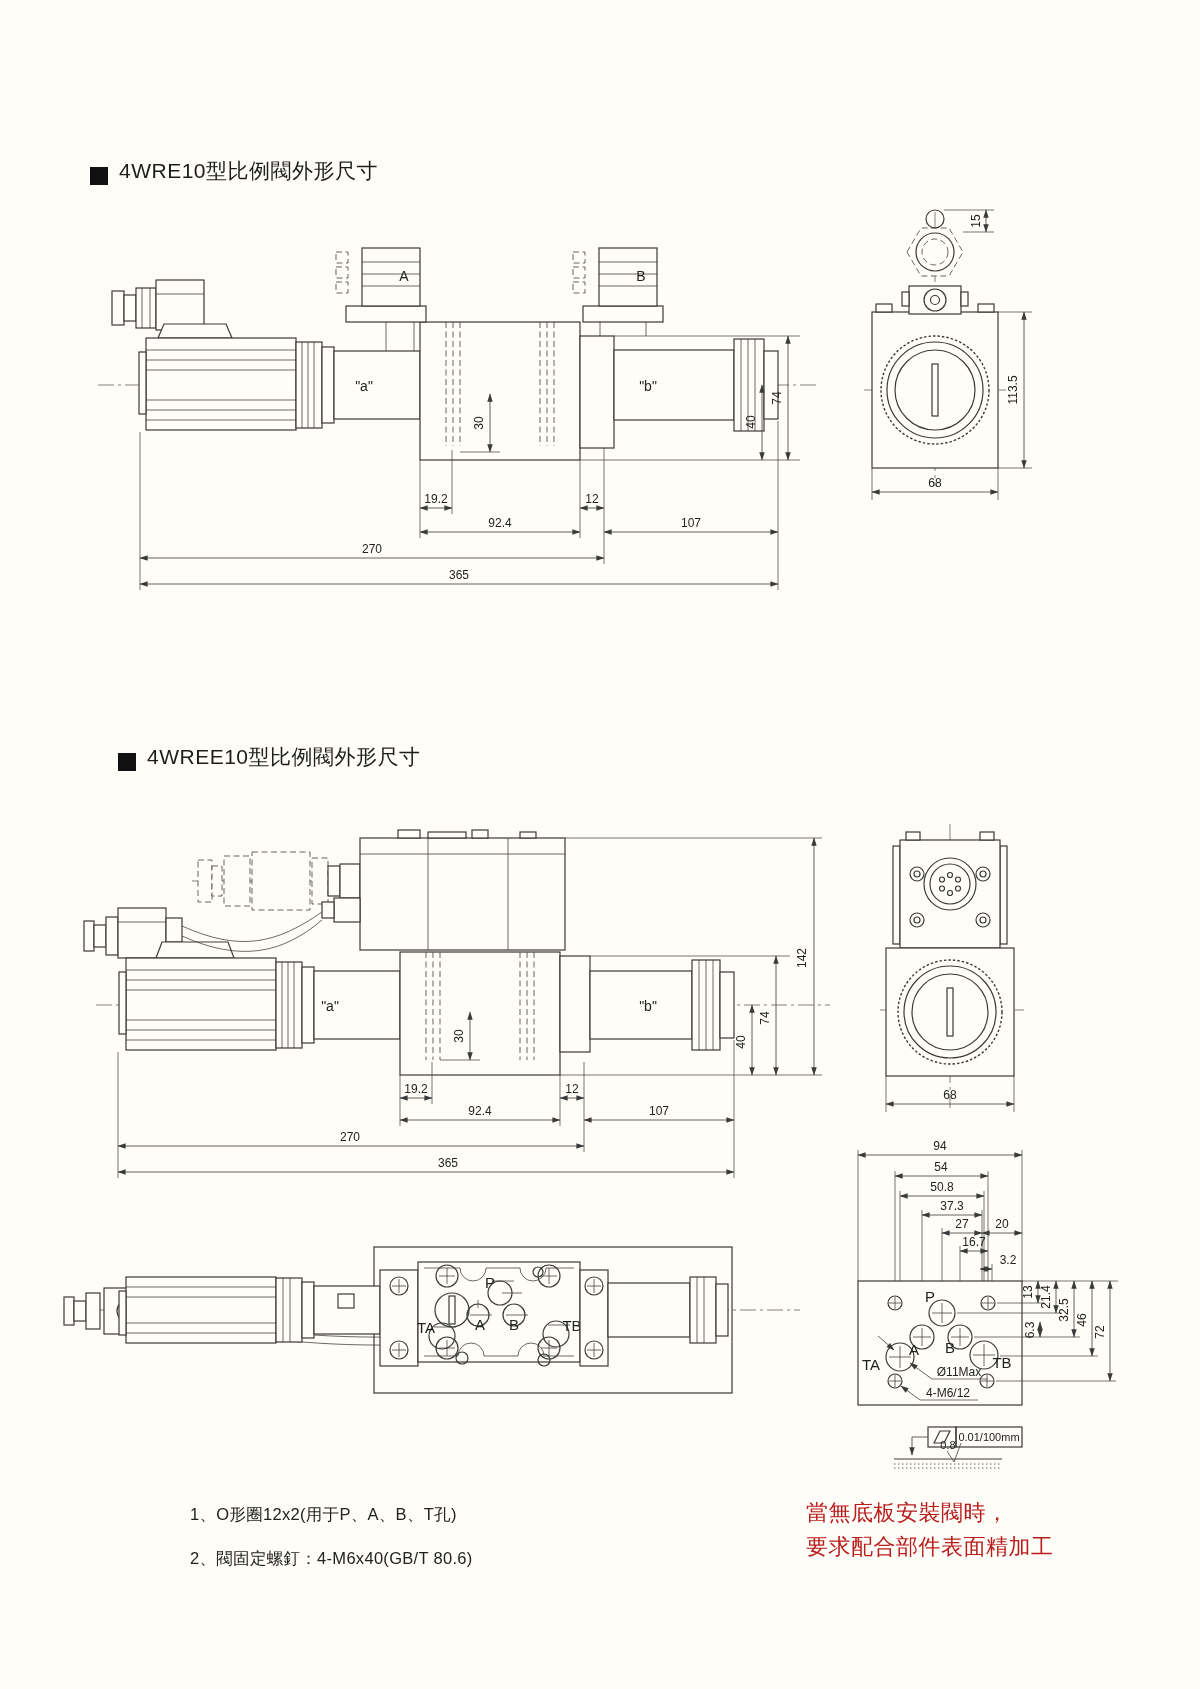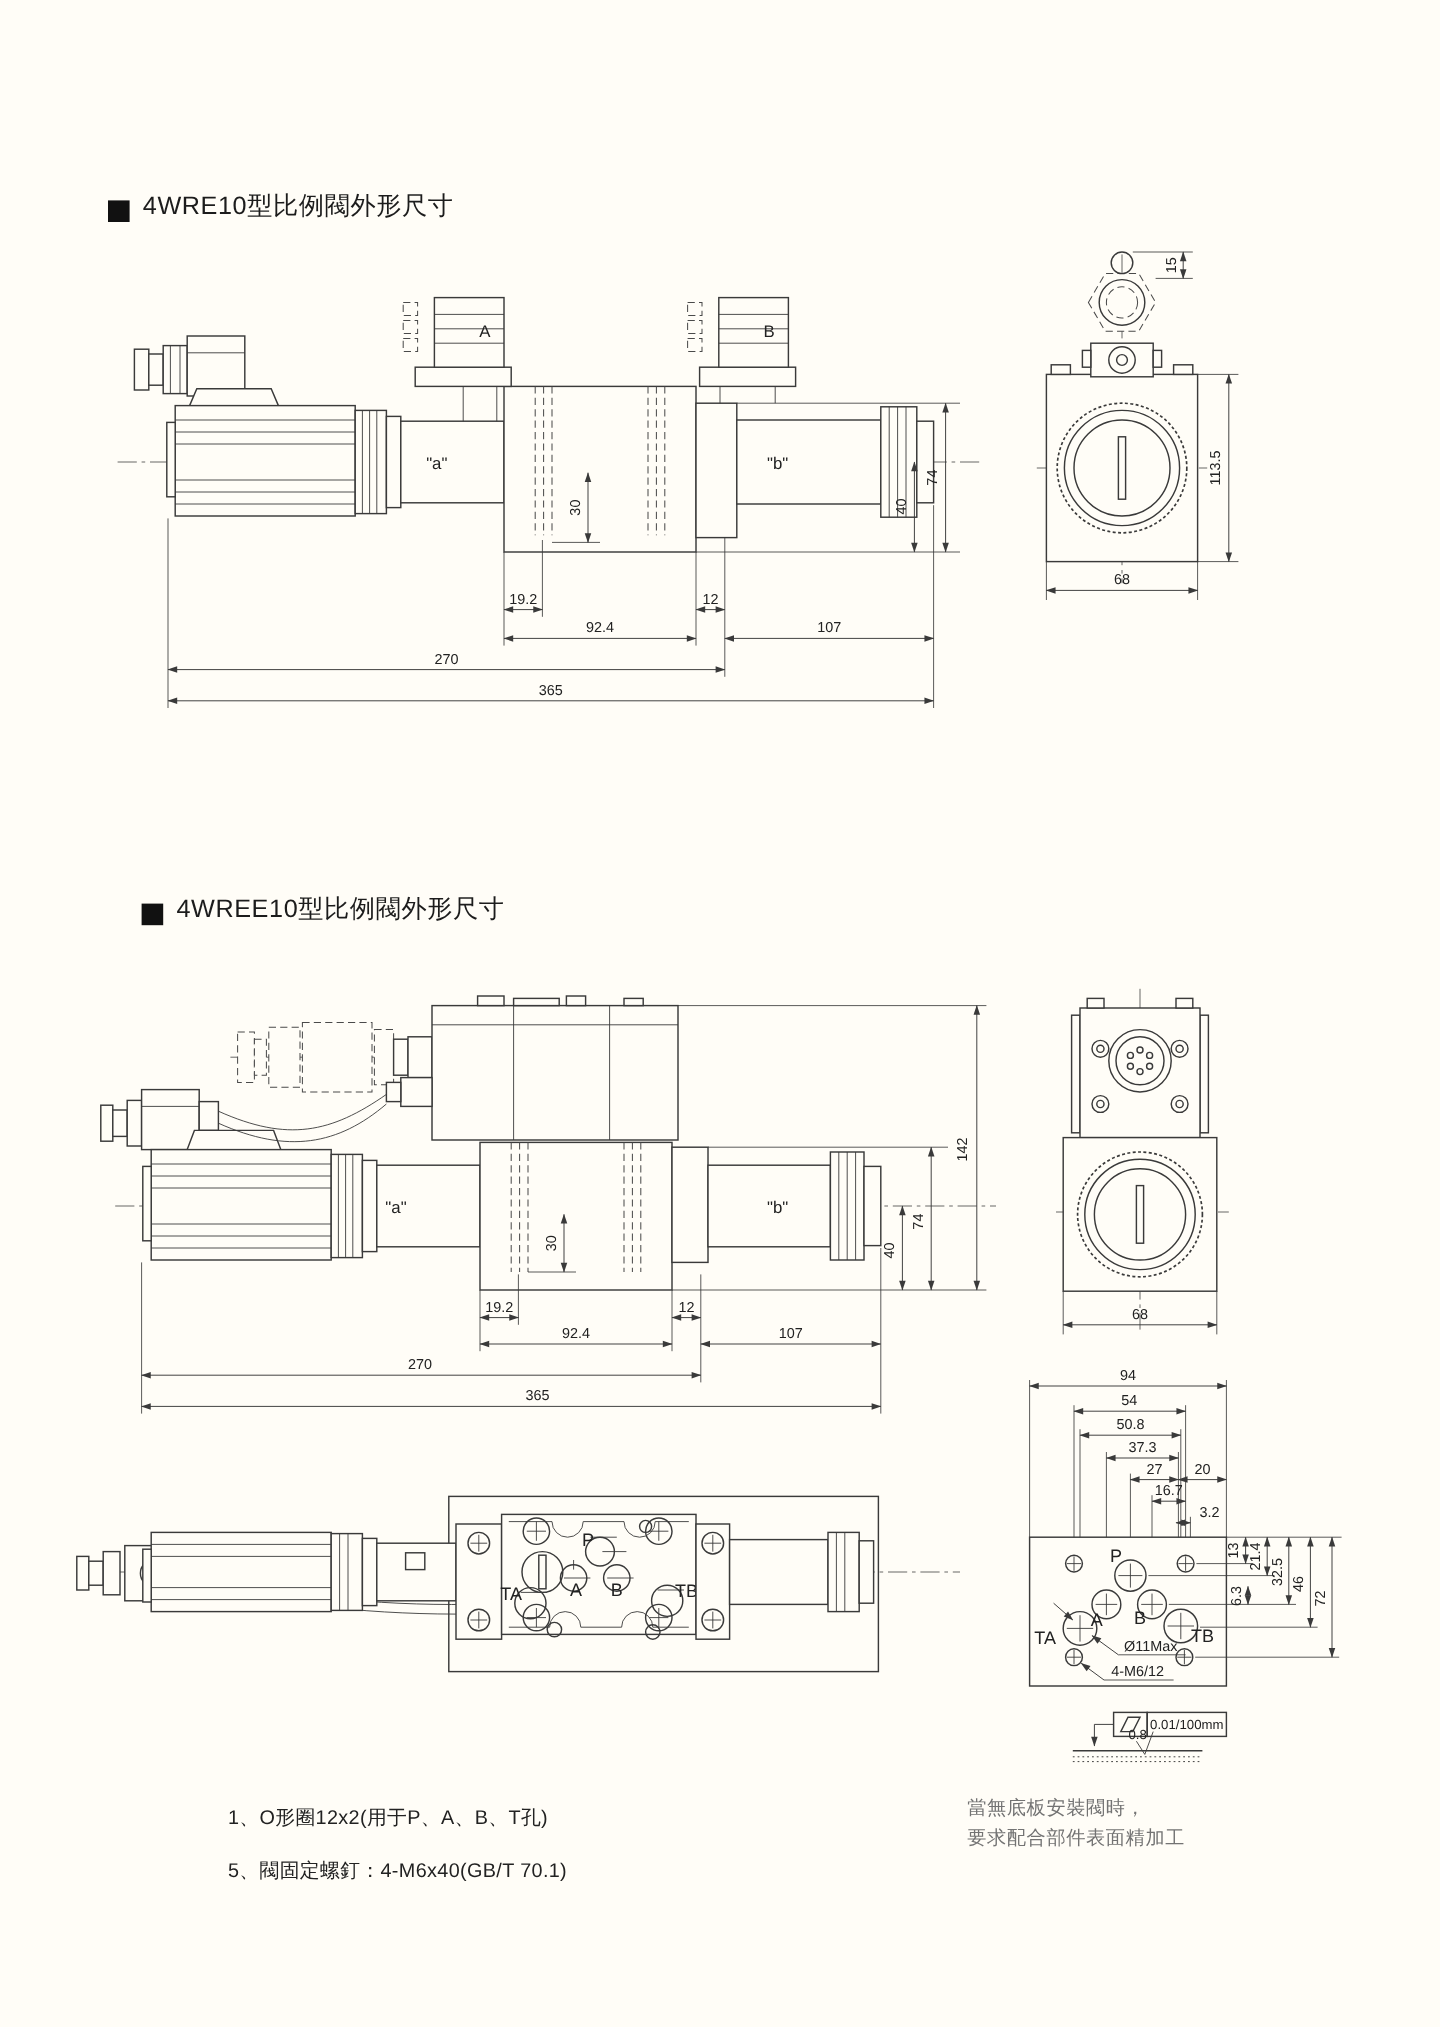--- a/index.html
+++ b/index.html
@@ -2,21 +2,21 @@
 <html><head>
 <meta charset="utf-8">
 <style>
   html,body{margin:0;padding:0;}
   body{width:1200px;height:1689px;position:relative;background:#fffdf7;overflow:hidden;
        font-family:"Liberation Sans",sans-serif;color:#1c1c1c;}
   .sec-title{position:absolute;display:flex;align-items:flex-end;gap:11px;font-size:21px;letter-spacing:.5px;}
   .sec-title .sq{width:18px;height:18px;background:#111;display:inline-block;}
   .notes{position:absolute;font-size:16.5px;color:#222;}
   .notes .line{display:block;margin-bottom:22px;letter-spacing:.3px;margin-top:20px;}
-  .rnotes{position:absolute;font-size:16px;color:#737373;line-height:1.55;letter-spacing:.5px;}
+  .rnotes{position:absolute;font-size:22px;color:#b91c1c;line-height:1.55;letter-spacing:.5px;}
   .rnotes span{display:block;}
   svg{position:absolute;left:0;top:0;}
   .o{fill:none;stroke:#3a3a3a;stroke-width:1.2;stroke-linejoin:miter;}
   .of{fill:#fffdf7;stroke:#3a3a3a;stroke-width:1.2;stroke-linejoin:miter;}
   .t{fill:none;stroke:#3a3a3a;stroke-width:0.75;}
   .cl{fill:none;stroke:#4a4a4a;stroke-width:0.7;stroke-dasharray:16 4 3 4;}
   .hid{fill:#fffdf7;stroke:#4a4a4a;stroke-width:0.85;stroke-dasharray:6 3.5;}
   .hidl{fill:none;stroke:#4a4a4a;stroke-width:0.85;stroke-dasharray:6 3.5;}
   .dim{stroke:#3a3a3a;stroke-width:0.8;fill:none;marker-start:url(#ar);marker-end:url(#ar);}
   .ldr{stroke:#3a3a3a;stroke-width:0.8;fill:none;marker-end:url(#ar);}
@@ -519,19 +519,19 @@
     <line class="o" x1="894" y1="1459" x2="1002" y2="1459"></line>
     <line x1="894" y1="1464" x2="1002" y2="1464" stroke="#3a3a3a" stroke-width="0.8" stroke-dasharray="1.5 2.5"></line>
     <line x1="894" y1="1468" x2="1002" y2="1468" stroke="#3a3a3a" stroke-width="0.8" stroke-dasharray="1.5 2.5"></line>
     <path class="t" d="M 947 1451 L 954 1462 L 961 1443"></path>
     <text class="sm" x="948" y="1449">0.8</text>
   </g>
 </svg>
 
 <div class="notes" style="left:190px;top:1484px;">
   <span class="line">1、O形圈12x2(用于P、A、B、T孔)</span>
-  <span class="line">5、閥固定螺釘：4-M6x40(GB/T 70.1)</span>
+  <span class="line">2、閥固定螺釘：4-M6x40(GB/T 80.6)</span>
 </div>
 
 <div class="rnotes" style="left:806px;top:1496px;">
   <span>當無底板安裝閥時，</span>
   <span>要求配合部件表面精加工</span>
 </div>
 
 </body></html>

